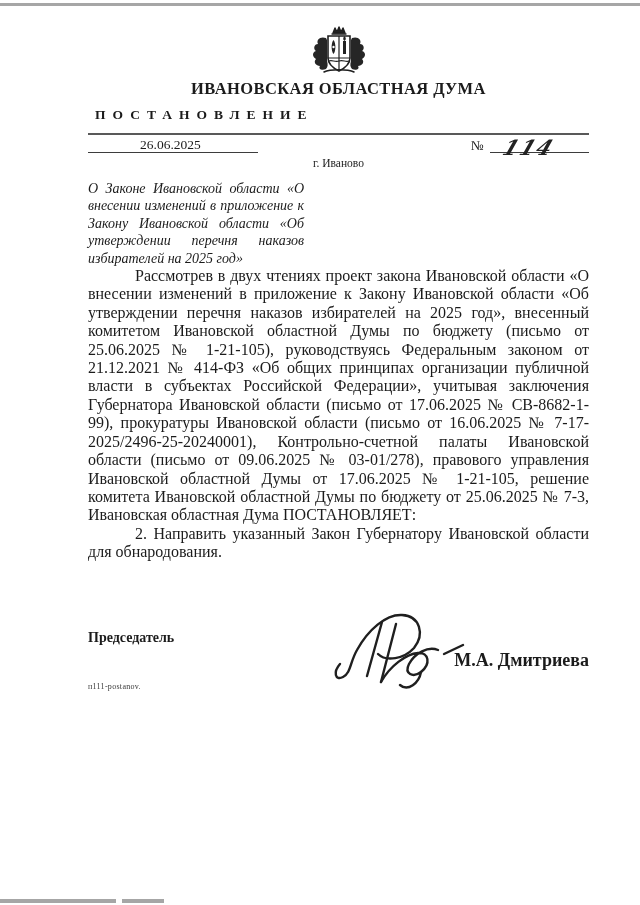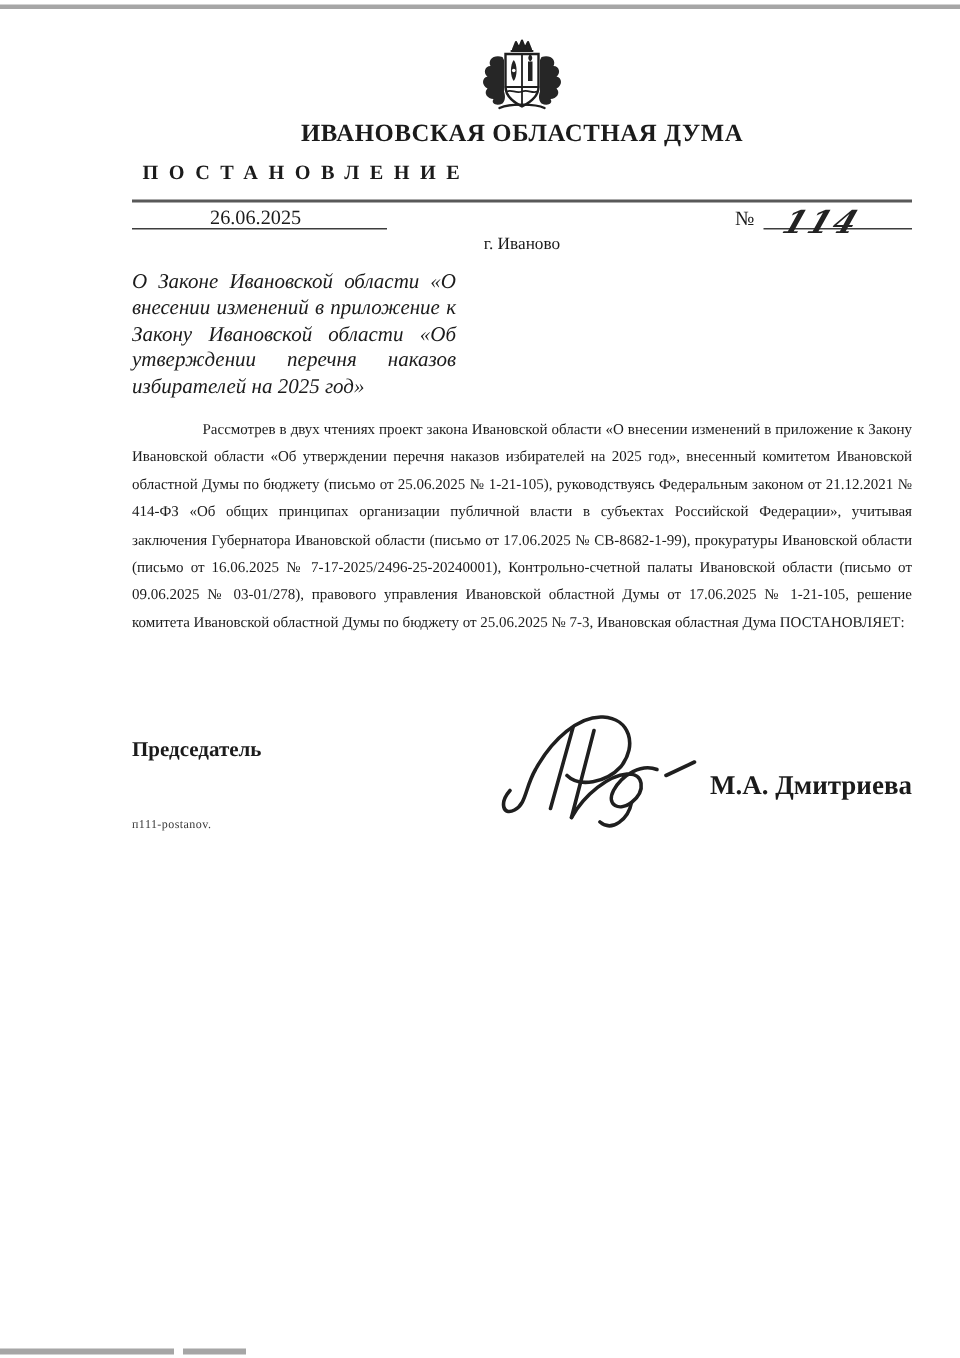--- a/index.html
+++ b/index.html
@@ -10,21 +10,21 @@
     color: #1b1b1b;
     position: relative;
     overflow: hidden;
     -webkit-font-smoothing: antialiased;
   }
   .scan-edge { position: absolute; background: #a6a6a6; }
   .scan-edge.top { top: 3px; left: 0; width: 640px; height: 3px; }
   .scan-edge.bottom-a { bottom: 2px; left: 0; width: 116px; height: 4px; }
   .scan-edge.bottom-b { bottom: 2px; left: 122px; width: 42px; height: 4px; }
 
-  .content { padding: 0 32px 0 88px; }
+  .content { padding: 0 51px 0 88px; }
 
   .emblem-wrap { text-align: center; padding-top: 26px; line-height: 0; }
   .emblem-wrap svg { display: inline-block; }
 
   .org-name {
     margin-top: 3px;
     text-align: center;
     font-size: 16.5px;
     font-weight: bold;
     letter-spacing: 0.4px;
@@ -88,21 +88,21 @@
   .subject {
     margin-top: 10px;
     width: 216px;
     font-size: 14px;
     line-height: 17.4px;
     text-align: justify;
     text-justify: inter-word;
     font-style: italic;
   }
 
-  .body-text { margin-top: 11px; font-size: 10px; line-height: 18.4px; }
+  .body-text { font-size: 16px; line-height: 18.4px; }
   .body-text p {
     margin: 0;
     text-align: justify;
     text-justify: inter-word;
     text-indent: 47px;
   }
 
   .sig-row { margin-top: 66px; position: relative; height: 54px; }
   .sig-role { font-weight: bold; font-size: 14px; line-height: 19.5px; width: 240px; }
   .sig-mark { position: absolute; left: 238px; top: -26px; line-height: 0; }
@@ -167,20 +167,21 @@
         </span>
     </div>
   </div>
 
   <div class="city">г. Иваново</div>
 
   <div class="subject">О Законе Ивановской области «О внесении изменений в приложение к Закону Ивановской области «Об утверждении перечня наказов избирателей на 2025 год»</div>
 
   <div class="body-text">
     <p>Рассмотрев в двух чтениях проект закона Ивановской области «О внесении изменений в приложение к Закону Ивановской области «Об утверждении перечня наказов избирателей на 2025 год», внесенный комитетом Ивановской областной Думы по бюджету (письмо от 25.06.2025 № 1-21-105), руководствуясь Федеральным законом от 21.12.2021 № 414-ФЗ «Об общих принципах организации публичной власти в субъектах Российской Федерации», учитывая заключения Губернатора Ивановской области (письмо от 17.06.2025 № СВ-8682-1-99), прокуратуры Ивановской области (письмо от 16.06.2025 № 7-17-2025/2496-25-20240001), Контрольно-счетной палаты Ивановской области (письмо от 09.06.2025 № 03-01/278), правового управления Ивановской областной Думы от 17.06.2025 № 1-21-105, решение комитета Ивановской областной Думы по бюджету от 25.06.2025 № 7-3, Ивановская областная Дума ПОСТАНОВЛЯЕТ:</p>
+    <p>2. Направить указанный Закон Губернатору Ивановской области для обнародования.</p>
   </div>
 
   <div class="sig-row">
     <div class="sig-role">
       <div>Председатель</div>
     </div>
     <div class="sig-mark">
       <svg width="142" height="88" viewBox="0 0 142 88">
         <g class="ink-line" stroke-width="2.4">
           <path d="M14,62 C7,70 9,79 17,75 C25,71 24,60 31,48 C42,28 60,12 76,13 C94,14 99,32 88,46 C78,57 60,60 52,52"></path>

